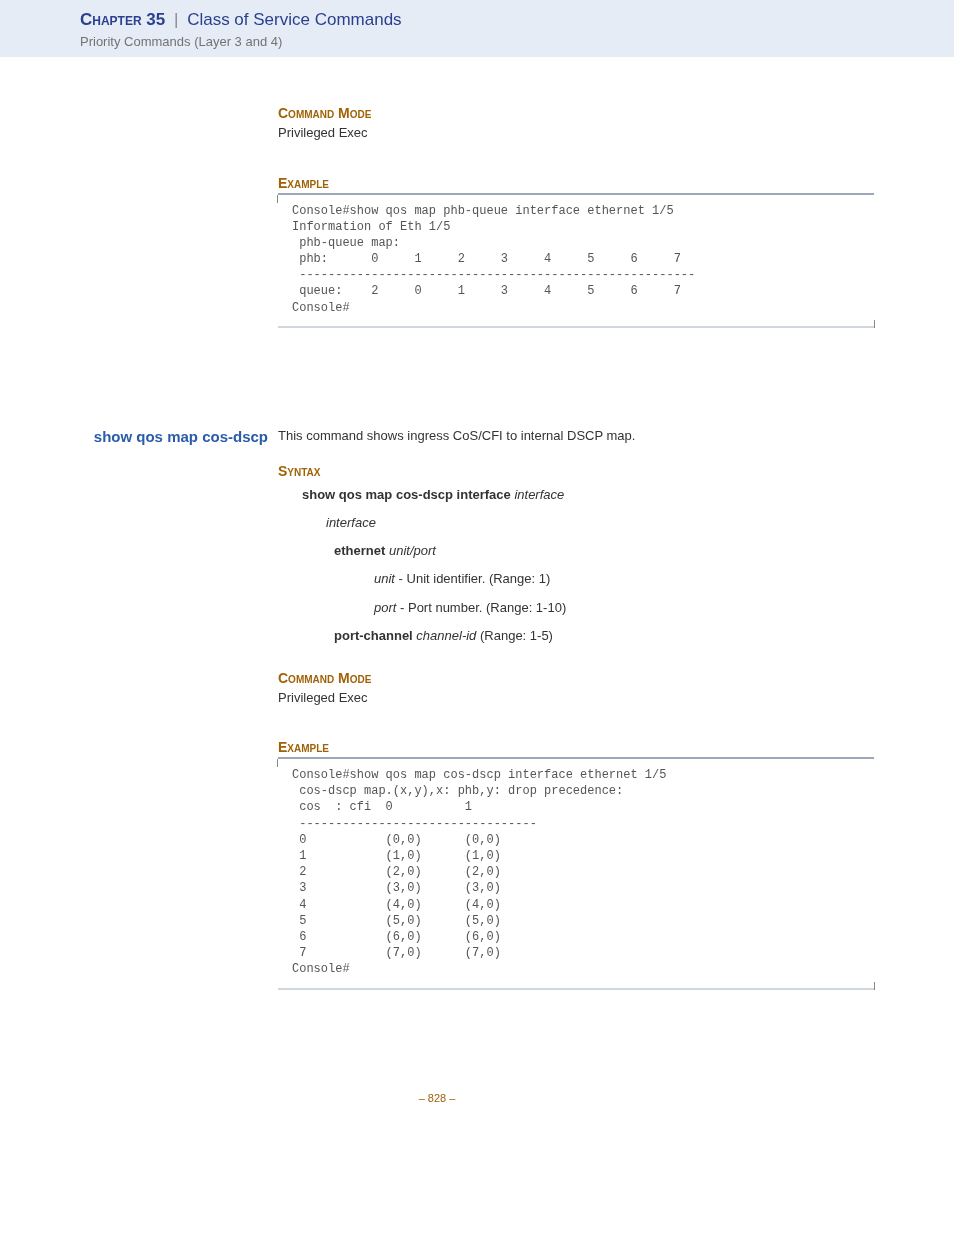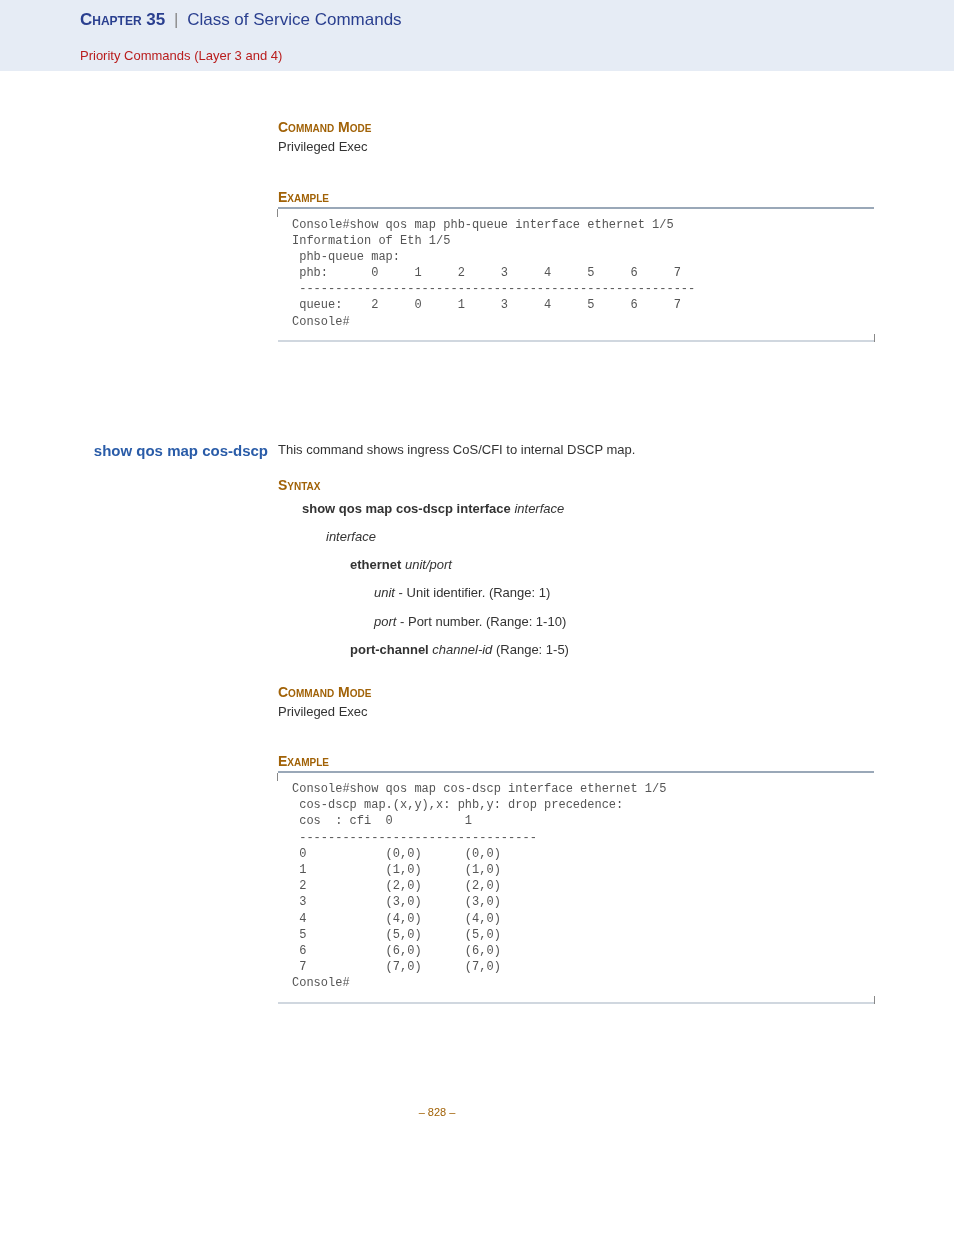--- a/index.html
+++ b/index.html
@@ -15,21 +15,21 @@
       padding: 10px 0 8px 80px;
       border-bottom: 0;
     }
     .chapter-line {
       font-size: 17px;
       color: #2a3f8f;
     }
     .chapter-bold { font-variant: small-caps; font-weight: bold; }
     .chapter-divider { color: #888; margin: 0 4px; }
     .chapter-section { color: #2a3f8f; }
-    .priority-line { font-size: 13px; color: #b91c1c; margin-top: 18px; }
+    .priority-line { font-size: 13px; color: #737373; margin-top: 4px; }
     .content-area { padding: 30px 80px 30px 0; }
     .two-col { display: flex; }
     .left-col { width: 278px; flex-shrink: 0; padding-right: 10px; }
     .right-col { flex: 1; }
     .cmd-title {
       color: #2a5ca8;
       font-weight: bold;
       font-size: 15px;
       text-align: right;
       line-height: 1.4;
@@ -37,21 +37,21 @@
     .section-label {
       color: #a16207;
       font-variant: small-caps;
       font-weight: bold;
       font-size: 14px;
       margin-bottom: 2px;
     }
     .body-text { font-size: 13px; color: #333; line-height: 1.5; margin-bottom: 14px; }
     .syntax-line { font-size: 13px; margin: 4px 0 4px 24px; line-height: 1.85; }
     .syntax-line.indent1 { margin-left: 48px; }
-    .syntax-line.indent2 { margin-left: 72px; }
+    .syntax-line.indent2 { margin-left: 56px; }
     .syntax-line.indent3 { margin-left: 96px; }
     .italic { font-style: italic; }
     .code-block {
       border-top: 2px solid #9aa8b8;
       border-bottom: 2px solid #d0d7df;
       background: #fff;
       position: relative;
       padding: 8px 14px 10px 14px;
       font-family: "Courier New", monospace;
       font-size: 12px;

